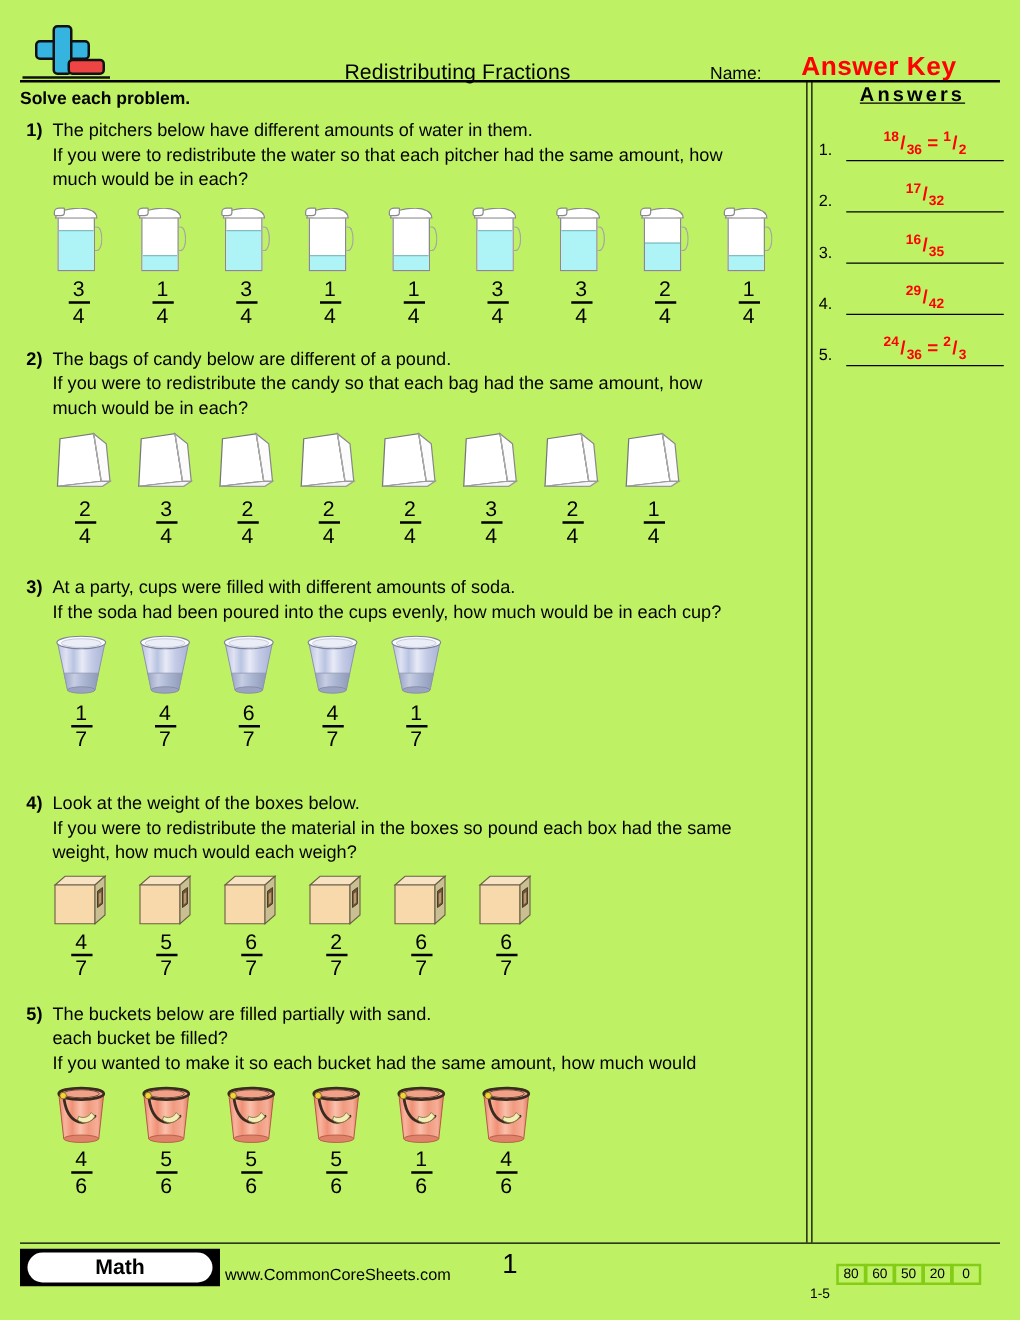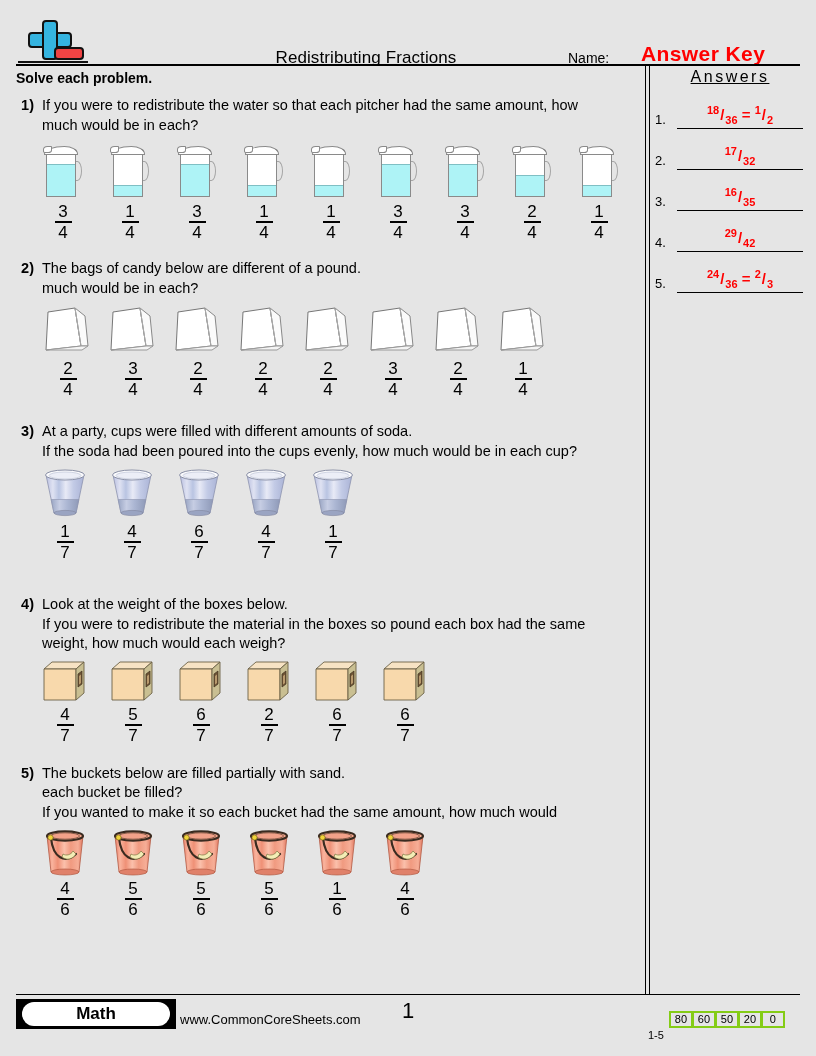--- a/index.html
+++ b/index.html
@@ -8,21 +8,21 @@
     background: #ffffff;
   }
   body {
     font-family: "Liberation Sans", sans-serif;
     color: #000;
   }
   #page {
     position: relative;
     width: 816px;
     height: 1056px;
-    background: #e5e5e5;
+    background: #bef264;
     overflow: hidden;
   }
 
   
   #header {
     position: absolute;
     left: 16px;
     top: 14px;
     width: 784px;
     height: 48px;
@@ -246,21 +246,21 @@
   
   #answers-panel {
     position: absolute;
     left: 655px;
     top: 68px;
     width: 150px;
   }
   #answers-heading {
     text-align: center;
     font-size: 16px;
-    font-weight: normal;
+    font-weight: bold;
     letter-spacing: 2.5px;
     text-decoration: underline;
     padding-bottom: 2px;
   }
   .ans-row {
     position: relative;
     height: 41px;
   }
   .ans-idx {
     position: absolute;
@@ -384,20 +384,21 @@
   <div id="divider-a"></div>
   <div id="divider-b"></div>
 
   <div id="solve-each">Solve each problem.</div>
 
   <div id="problems">
       <div class="problem">
         <div class="prob-head">
           <div class="prob-num">1)</div>
           <div class="prob-body">
+            <div class="prob-line">The pitchers below have different amounts of water in them.</div>
             <div class="prob-line">If you were to redistribute the water so that each pitcher had the same amount, how</div>
             <div class="prob-line">much would be in each?</div>
           </div>
         </div>
         <div class="items-row" style="gap: 25px;">
           <div class="item-cell">
             <div class="fig">
               <div class="pitcher">
                 <div class="handle"></div>
                 <div class="body">
@@ -550,20 +551,21 @@
             </div>
           </div>
         </div>
         <div style="height: 18px;"></div>
       </div>
       <div class="problem">
         <div class="prob-head">
           <div class="prob-num">2)</div>
           <div class="prob-body">
             <div class="prob-line">The bags of candy below are different of a pound.</div>
+            <div class="prob-line">If you were to redistribute the candy so that each bag had the same amount, how</div>
             <div class="prob-line">much would be in each?</div>
           </div>
         </div>
         <div class="items-row" style="gap: 13px;">
           <div class="item-cell">
             <div class="fig">
               <div class="bag">
                 <svg width="52" height="52" viewBox="0 0 52 52">
                   <path d="M6 8 L33 4 L39 42 L4 46 Z" fill="#ffffff" stroke="#777" stroke-width="1"></path>
                   <path d="M33 4 L43 12 L46 42 L39 42 Z" fill="#fbfbfb" stroke="#888" stroke-width="1"></path>

